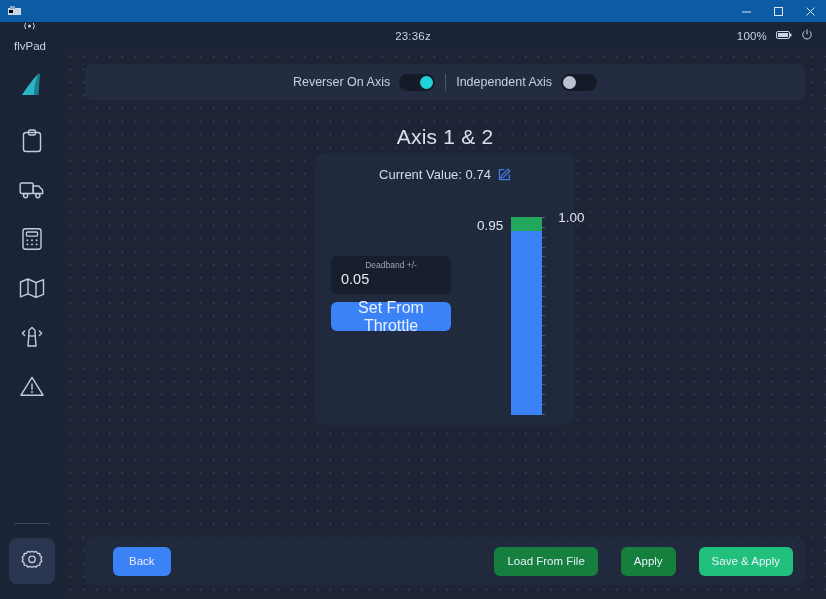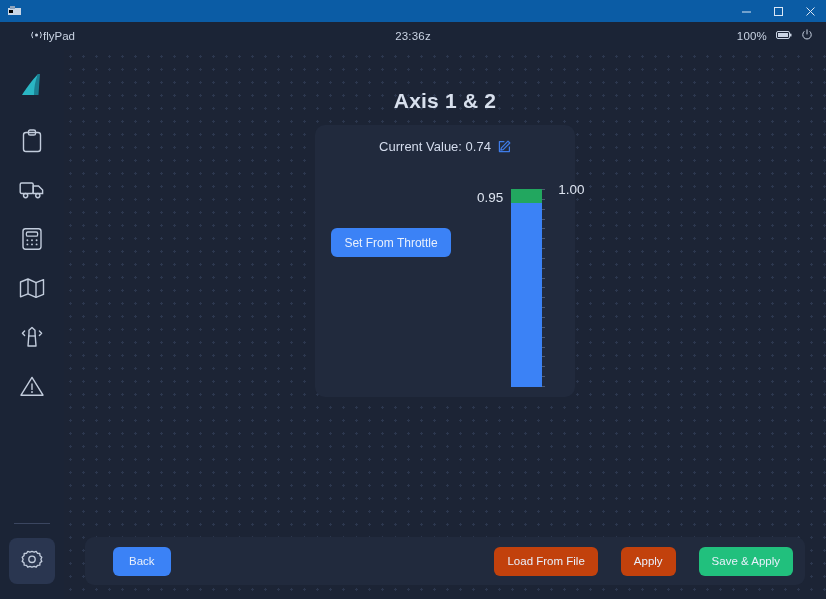--- a/index.html
+++ b/index.html
@@ -37,22 +37,22 @@
   
   .statusbar {
     height: 28px; width: 100%;
     background: #1b2436;
     display: flex; align-items: center;
     color: #c9d3e3;
     font-size: 11.5px;
     position: relative;
   }
   .sb-left {
-    position: absolute; left: 30px;
-    display: flex; align-items: center; 
+    position: absolute; left: 14px;
+    display: flex; align-items: center; gap: 7px; flex-direction: column;
   }
   .sb-center {
     position: absolute; left: 0; right: 0;
     text-align: center;
     font-size: 11.5px;
     letter-spacing: .2px;
   }
   .sb-right {
     position: absolute; right: 13px;
     display: flex; align-items: center; gap: 9px;
@@ -147,23 +147,23 @@
   .switch.on .knob {
     left: 21px;
     background: #1fd1d9;
   }
 
   
   .axis-title {
     text-align: center;
     color: #d8e0ed;
     font-size: 21px;
-    font-weight: 700;
+    font-weight: 400;
     margin-top: 25px;
-    margin-bottom: 12px;
+    margin-bottom: 4px;
     letter-spacing: .2px;
   }
 
   
   .panel-row {
     display: flex;
     justify-content: center;
     align-items: flex-start;
     gap: 22px;
   }
@@ -224,21 +224,21 @@
     align-self: flex-start;
     margin-left: 2px;
   }
   .btn-set-throttle {
     width: 100%;
     height: 29px;
     background: #3b82f6;
     border-radius: 6px;
     border: none;
     color: #e8f0fd;
-    font-size: 12px;
+    font-size: 16px;
     font-family: "Liberation Sans", sans-serif;
     display: flex; align-items: center; justify-content: center;
   }
 
   
   .meter-wrap {
     position: absolute;
     left: 146px;
     top: 29px;
     display: flex;
@@ -327,21 +327,21 @@
     height: 29px;
     border: none;
     border-radius: 6px;
     font-size: 11.5px;
     font-family: Liberation Sans, sans-serif;
     color: #e9f0fc;
     display: flex; align-items: center; justify-content: center;
     padding: 0 13px;
     margin-left: 16px;
   }
-  .fbtn.blue  { background: #c2410c; }
+  .fbtn.blue  { background: #15803d; }
   .fbtn.green { background: #21c07d; }
   .fbtn.back  { background: #3b82f6; padding: 0 16px; }
 </style>
 </head>
 <body>
 
 <div class="titlebar">
   <span class="titlebar-icon">
     <svg width="13" height="11" viewBox="0 0 13 11">
       <rect x="0" y="2" width="13" height="7" fill="#c9d6e6"></rect>
@@ -489,39 +489,58 @@
                      L3.2 9.2 L5 7.8 L5.2 5.5 L7.5 5.3 L8.8 3.4 L10.9 4.2 Z" fill="none" stroke="#c2ccdc" stroke-width="1.35" stroke-linejoin="round"></path>
             <circle cx="13" cy="11.3" r="3.2" fill="none" stroke="#c2ccdc" stroke-width="1.35"></circle>
           </svg>
         </span>
       </div>
     </div>
   </div>
 
   <div class="main">
 
+    <div class="toggle-bar">
+      <div class="toggle-group">
+        <span>Reverser On Axis</span>
+        <span class="switch on">
+          <span class="knob"></span>
+        </span>
+      </div>
+      <div class="toggle-sep"></div>
+      <div class="toggle-group">
+        <span>Independent Axis</span>
+        <span class="switch">
+          <span class="knob"></span>
+        </span>
+      </div>
+    </div>
 
     <div class="axis-title">Axis 1 &amp; 2</div>
 
     <div class="panel-row">
 
       <div class="axis-panel">
         <div class="current-value">
           <span>Current Value: 0.74</span>
           <span class="edit-icon">
             <svg width="13" height="13" viewBox="0 0 13 13">
               <path d="M10 1.2 L11.8 3 L5.2 9.6 L2.8 10.2 L3.4 7.8 Z" fill="none" stroke="#3f7ce8" stroke-width="1.2" stroke-linejoin="round"></path>
               <path d="M6.4 1.6 L1.4 1.6 L1.4 11.6 L11.4 11.6 L11.4 6.6" fill="none" stroke="#3f7ce8" stroke-width="1.2" stroke-linejoin="round"></path>
             </svg>
           </span>
         </div>
 
         <div class="panel-body">
 
           <div class="left-controls">
+            <div class="deadband-field">
+              <span class="deadband-label">Deadband +/-</span>
+              <span class="deadband-value">0.05</span>
+            </div>
             <button class="btn-set-throttle">Set From Throttle</button>
           </div>
 
           <div class="meter-wrap">
             <span class="meter-label left">0.95</span>
             <div class="meter">
               <div class="meter-detent" style="height: 7%; background: rgb(34, 167, 95);"></div>
               <div class="meter-fill" style="background: rgb(59, 130, 246);"></div>
               <div class="meter-ticks">
                   <i></i>

